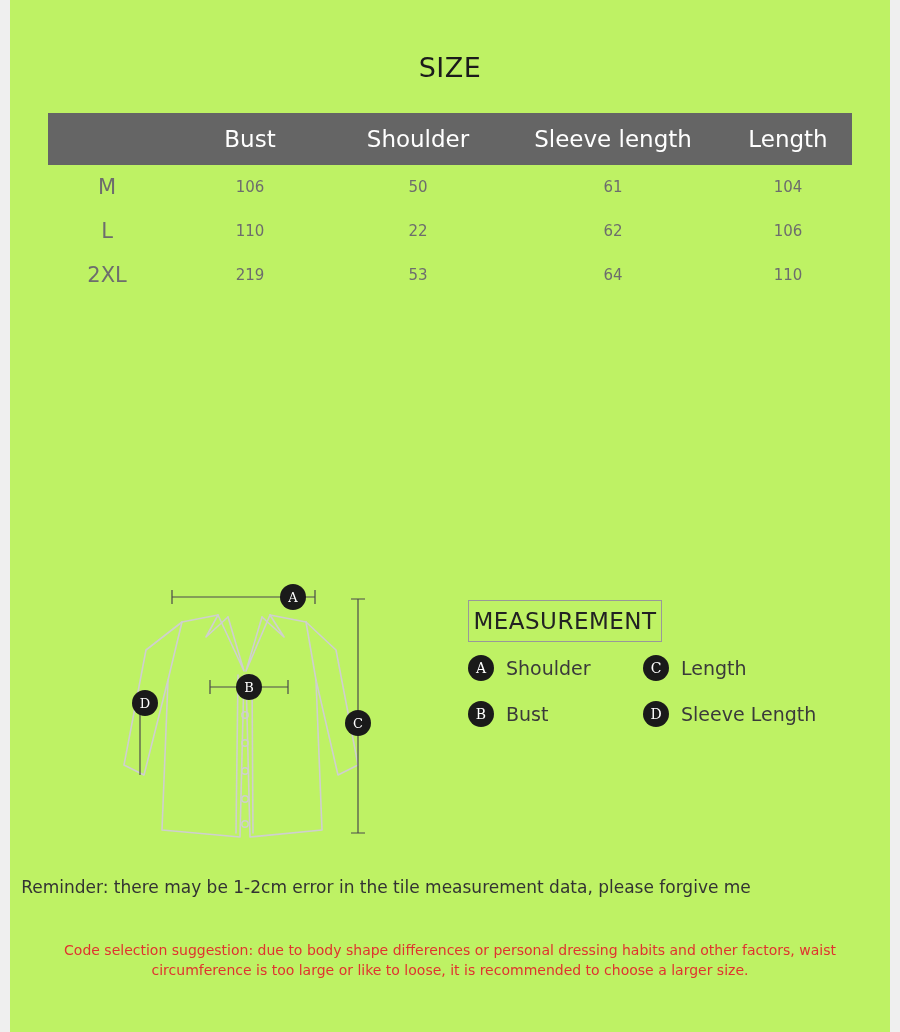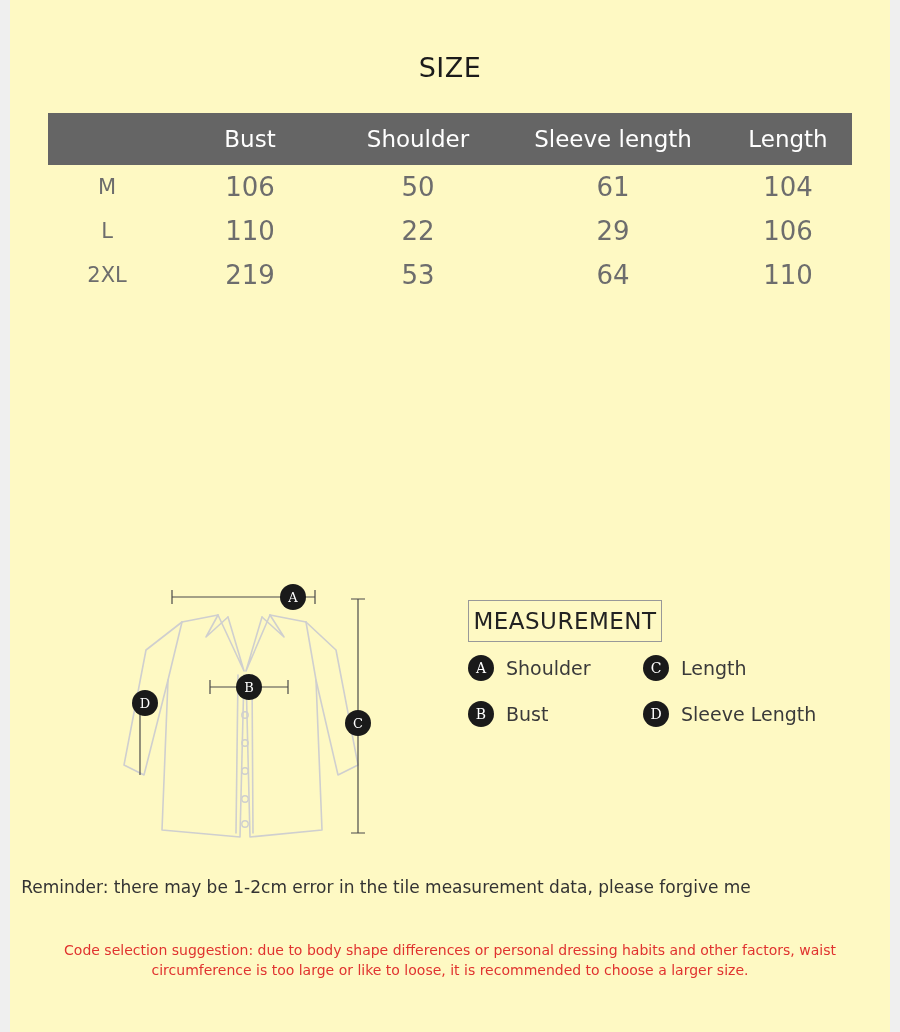--- a/index.html
+++ b/index.html
@@ -10,21 +10,21 @@
   body {
     width: 900px;
     height: 1032px;
     font-family: "DejaVu Sans", "Liberation Sans", sans-serif;
     overflow: hidden;
   }
   .page {
     position: relative;
     width: 900px;
     height: 1032px;
-    background: #fef9c3;
+    background: #bef264;
   }
   
   .edge-left, .edge-right {
     position: absolute;
     top: 0;
     width: 10px;
     height: 1032px;
     background: #efefef;
   }
   .edge-left { left: 0; }
@@ -54,21 +54,21 @@
     background: #656565;
     color: #ffffff;
     font-weight: normal;
     font-size: 23px;
     height: 50px;
     vertical-align: middle;
     text-align: center;
   }
   .size-table tbody td {
     color: #6d6d6d;
-    font-size: 26px;
+    font-size: 15px;
     height: 42px;
     text-align: center;
     vertical-align: middle;
     font-weight: normal;
   }
   .size-table tbody td.sz { font-size: 21px; }
   .col-size { width: 118px; }
   .col-bust { width: 168px; }
   .col-shoulder { width: 168px; }
   .col-sleeve { width: 222px; }
@@ -196,21 +196,21 @@
         <td class="sz">M</td>
         <td>106</td>
         <td>50</td>
         <td>61</td>
         <td>104</td>
       </tr>
       <tr>
         <td class="sz">L</td>
         <td>110</td>
         <td>22</td>
-        <td>29</td>
+        <td>62</td>
         <td>106</td>
       </tr>
       <tr>
         <td class="sz">2XL</td>
         <td>219</td>
         <td>53</td>
         <td>64</td>
         <td>110</td>
       </tr>
     </tbody>

